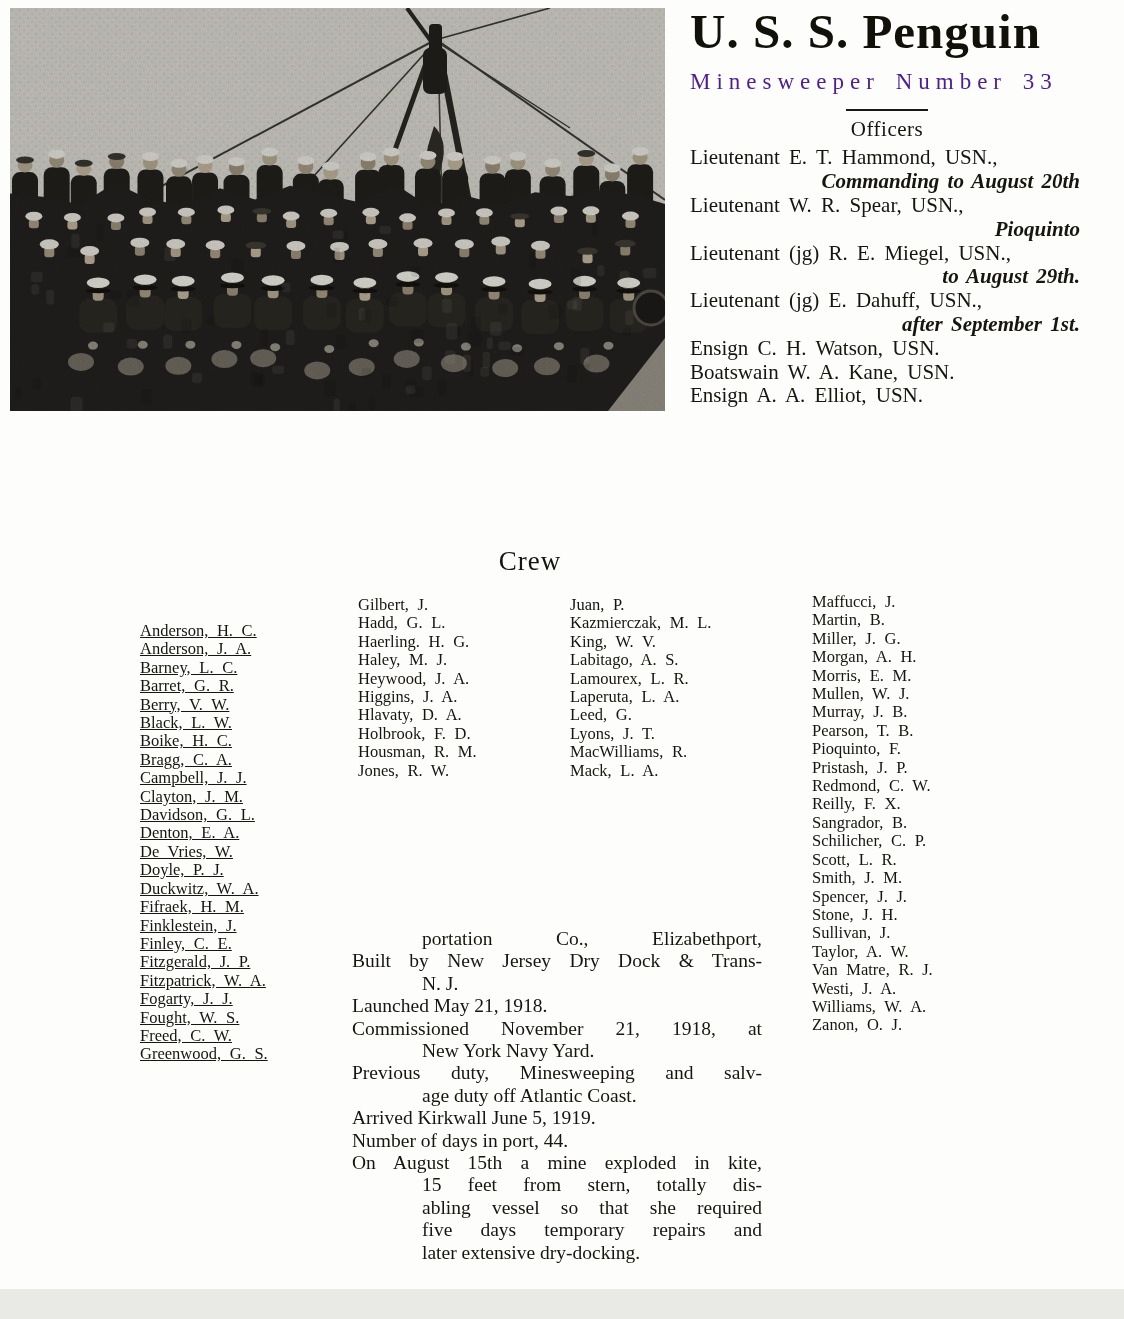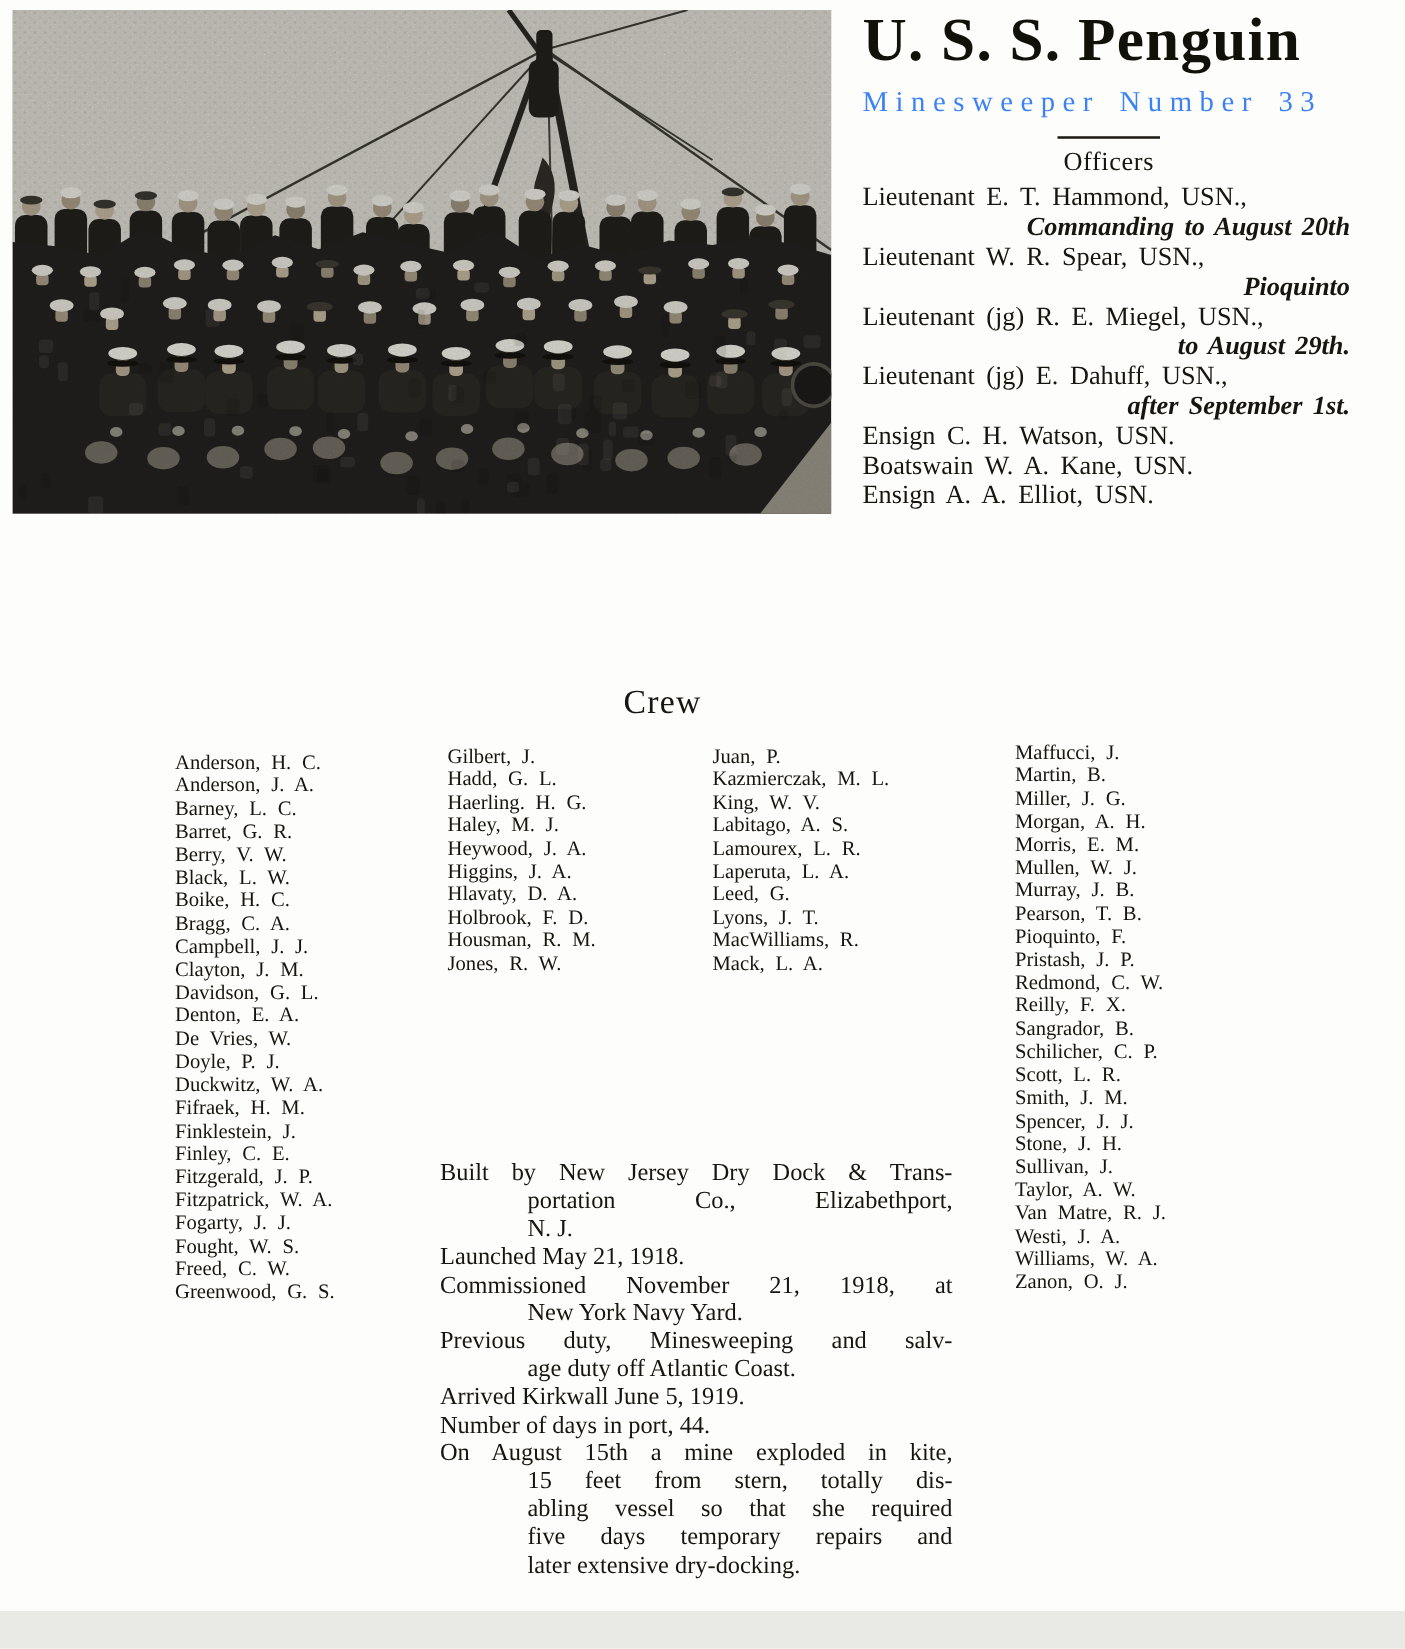--- a/index.html
+++ b/index.html
@@ -13,21 +13,21 @@
   .photo{position:absolute; left:10px; top:8px; width:655px; height:403px; background:#d8d6ce;}
   .photo svg{display:block;}
   
   .masthead{position:absolute; left:690px; top:6px; width:394px;}
   .ship-title{
     margin:0; font-size:49px; font-weight:bold; letter-spacing:1px;
     line-height:1.05; white-space:nowrap; color:#111009;
   }
   .ship-subtitle{
     margin-top:12px; font-size:23px; letter-spacing:6px; word-spacing:4px;
-    white-space:nowrap; color:#3b82f6;
+    white-space:nowrap; color:#4c1d95;
   }
   .rule{
     width:82px; height:0; border:none; border-top:2.5px solid #1a1812;
     margin:14px auto 6px auto;
   }
   .officers-heading{
     margin:2px 0 4px 0; text-align:center; font-size:21px; font-weight:normal;
     letter-spacing:0.5px;
   }
   .officers-list{font-size:21px; line-height:23.8px; word-spacing:4px;}
@@ -35,21 +35,21 @@
   .officer-note{
     font-style:italic; text-align:right; padding-right:4px; word-spacing:3px;
     font-weight:bold; font-family:"Liberation Serif","DejaVu Serif",serif;
   }
   
   .crew-heading{
     position:absolute; left:0; top:546px; width:1060px; margin:0;
     text-align:center; font-size:27px; font-weight:normal; letter-spacing:1px;
   }
   .crew-col{position:absolute; font-size:16.5px; line-height:18.4px; word-spacing:4.5px;}
-  .crew-col-0{left:140px; top:601px;}
+  .crew-col-0{left:140px; top:622px;text-decoration:underline;}
   .crew-col-1{left:358px; top:596px;}
   .crew-col-2{left:570px; top:596px;}
   .crew-col-3{left:812px; top:593px;}
   .crew-name{white-space:nowrap;}
   
   .history{position:absolute; left:352px; top:928px; width:410px;
     font-size:19.5px; line-height:22.4px;}
   .h-line{white-space:nowrap;}
   .h-line.ind{padding-left:70px;}
   .h-line.j{white-space:normal; text-align:justify; text-align-last:justify; word-spacing:2px;}
@@ -468,22 +468,22 @@
       <div class="crew-name">Stone, J. H.</div>
       <div class="crew-name">Sullivan, J.</div>
       <div class="crew-name">Taylor, A. W.</div>
       <div class="crew-name">Van Matre, R. J.</div>
       <div class="crew-name">Westi, J. A.</div>
       <div class="crew-name">Williams, W. A.</div>
       <div class="crew-name">Zanon, O. J.</div>
     </div>
 
   <div class="history" id="history-block">
+      <div class="h-line ind j">portation Co., Elizabethport,</div>
       <div class="h-line j">Built by New Jersey Dry Dock &amp; Trans-</div>
-      <div class="h-line ind j">portation Co., Elizabethport,</div>
       <div class="h-line ind">N. J.</div>
       <div class="h-line">Launched May 21, 1918.</div>
       <div class="h-line j">Commissioned November 21, 1918, at</div>
       <div class="h-line ind">New York Navy Yard.</div>
       <div class="h-line j">Previous duty, Minesweeping and salv-</div>
       <div class="h-line ind">age duty off Atlantic Coast.</div>
       <div class="h-line">Arrived Kirkwall June 5, 1919.</div>
       <div class="h-line">Number of days in port, 44.</div>
       <div class="h-line j">On August 15th a mine exploded in kite,</div>
       <div class="h-line ind j">15 feet from stern, totally dis-</div>

